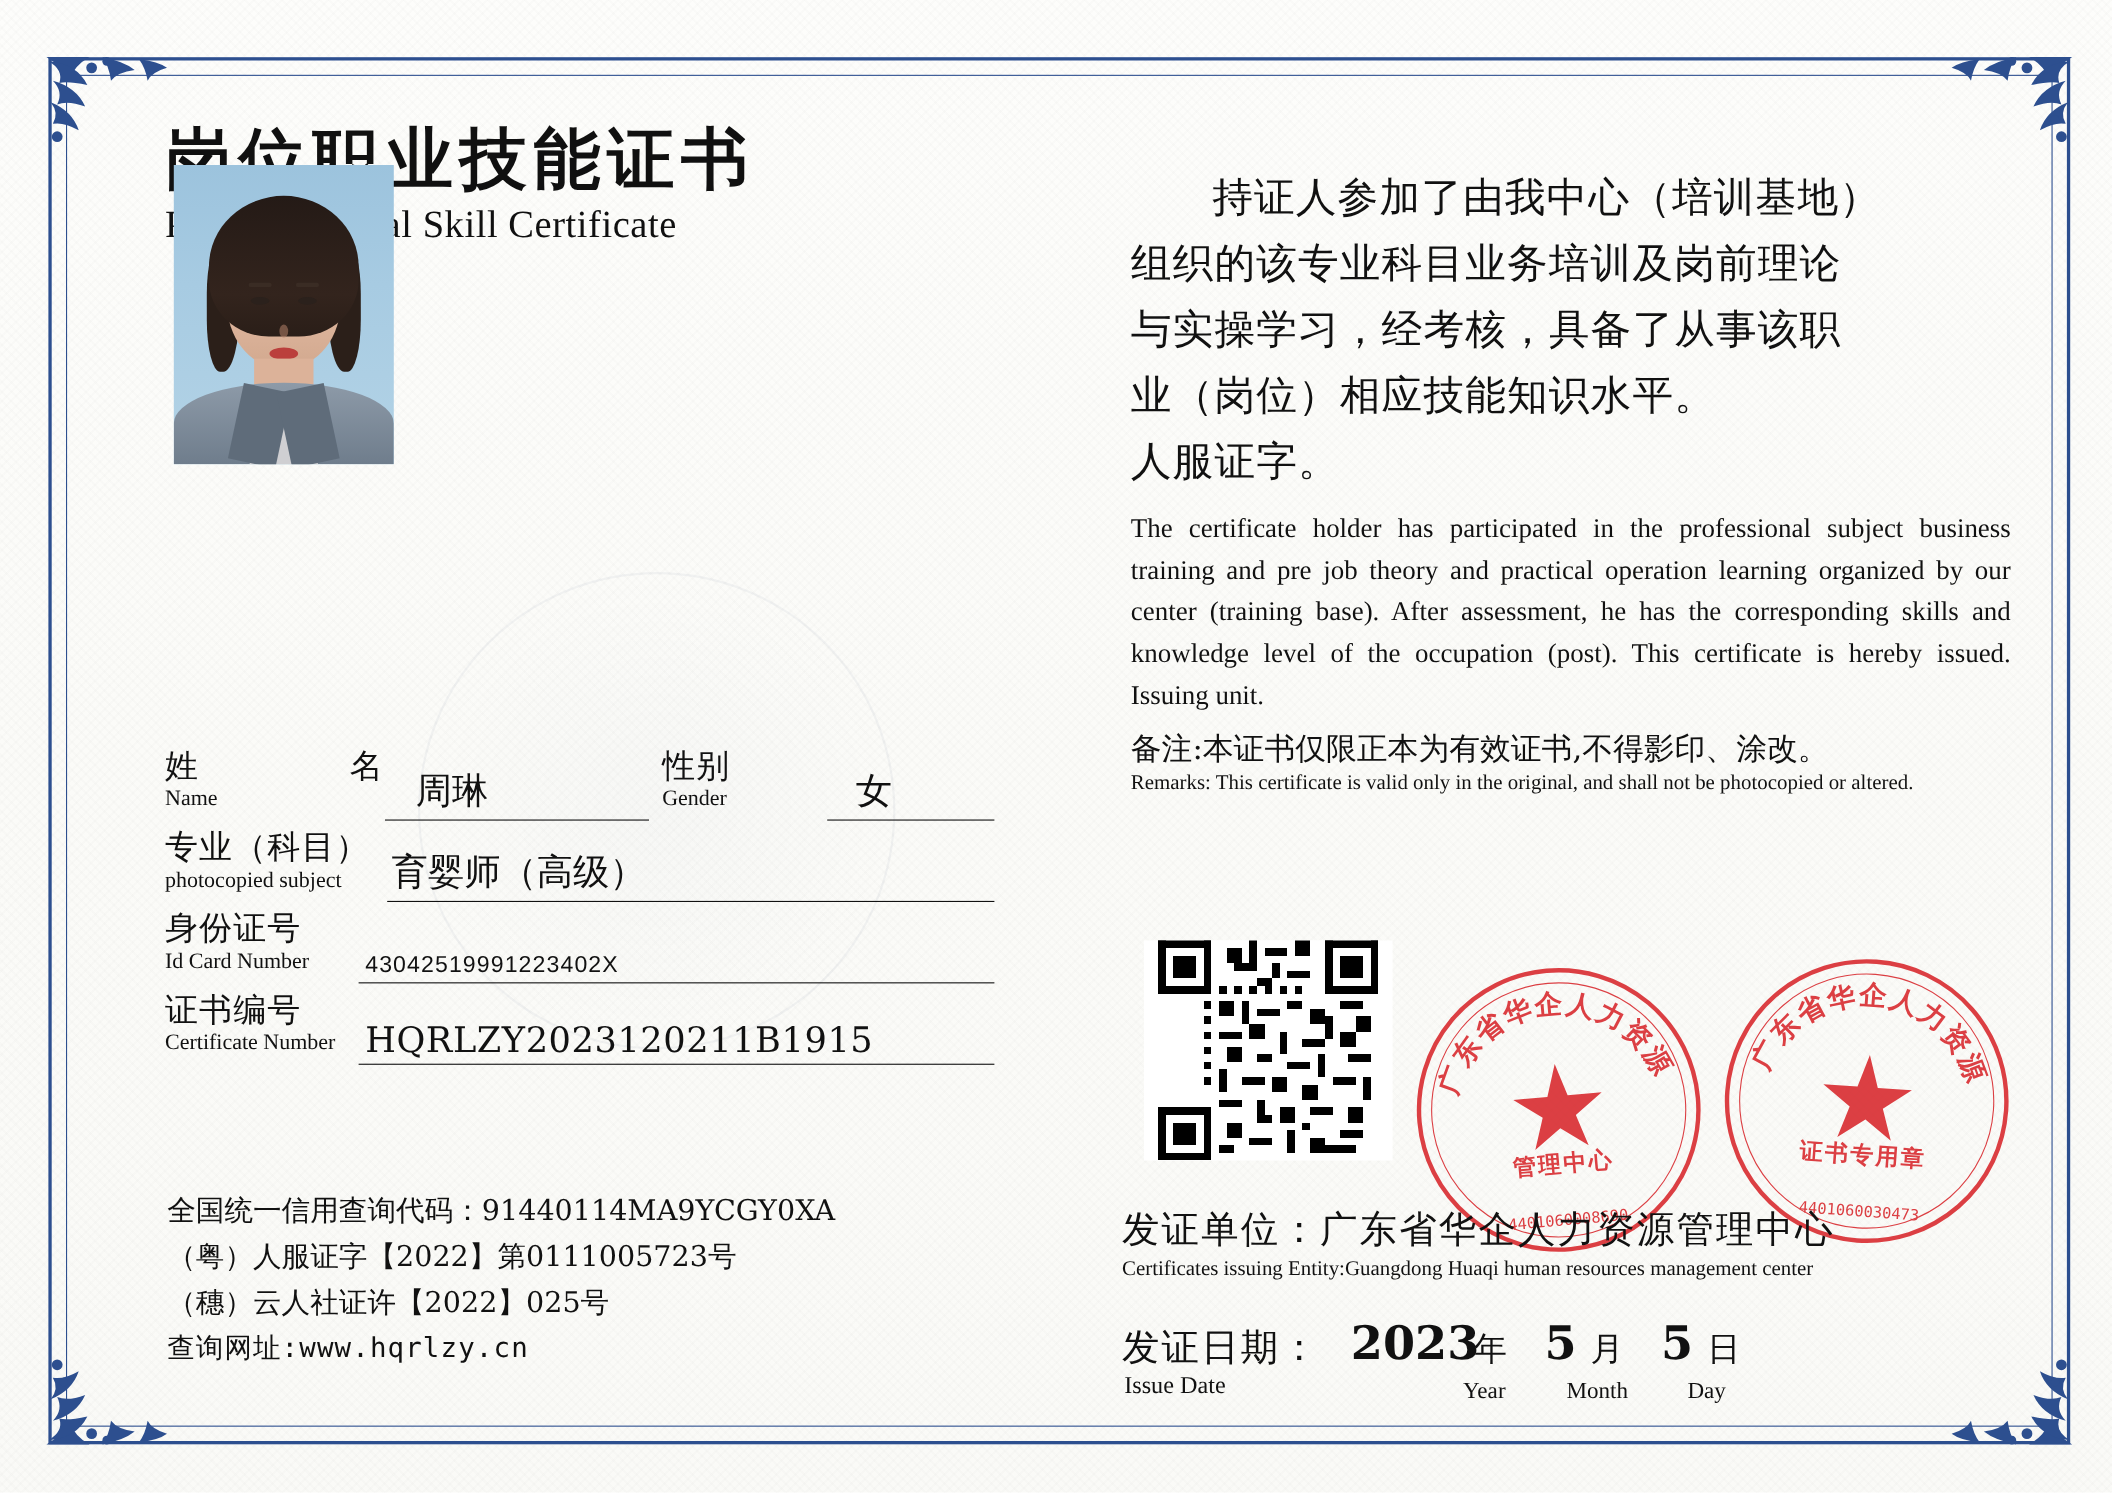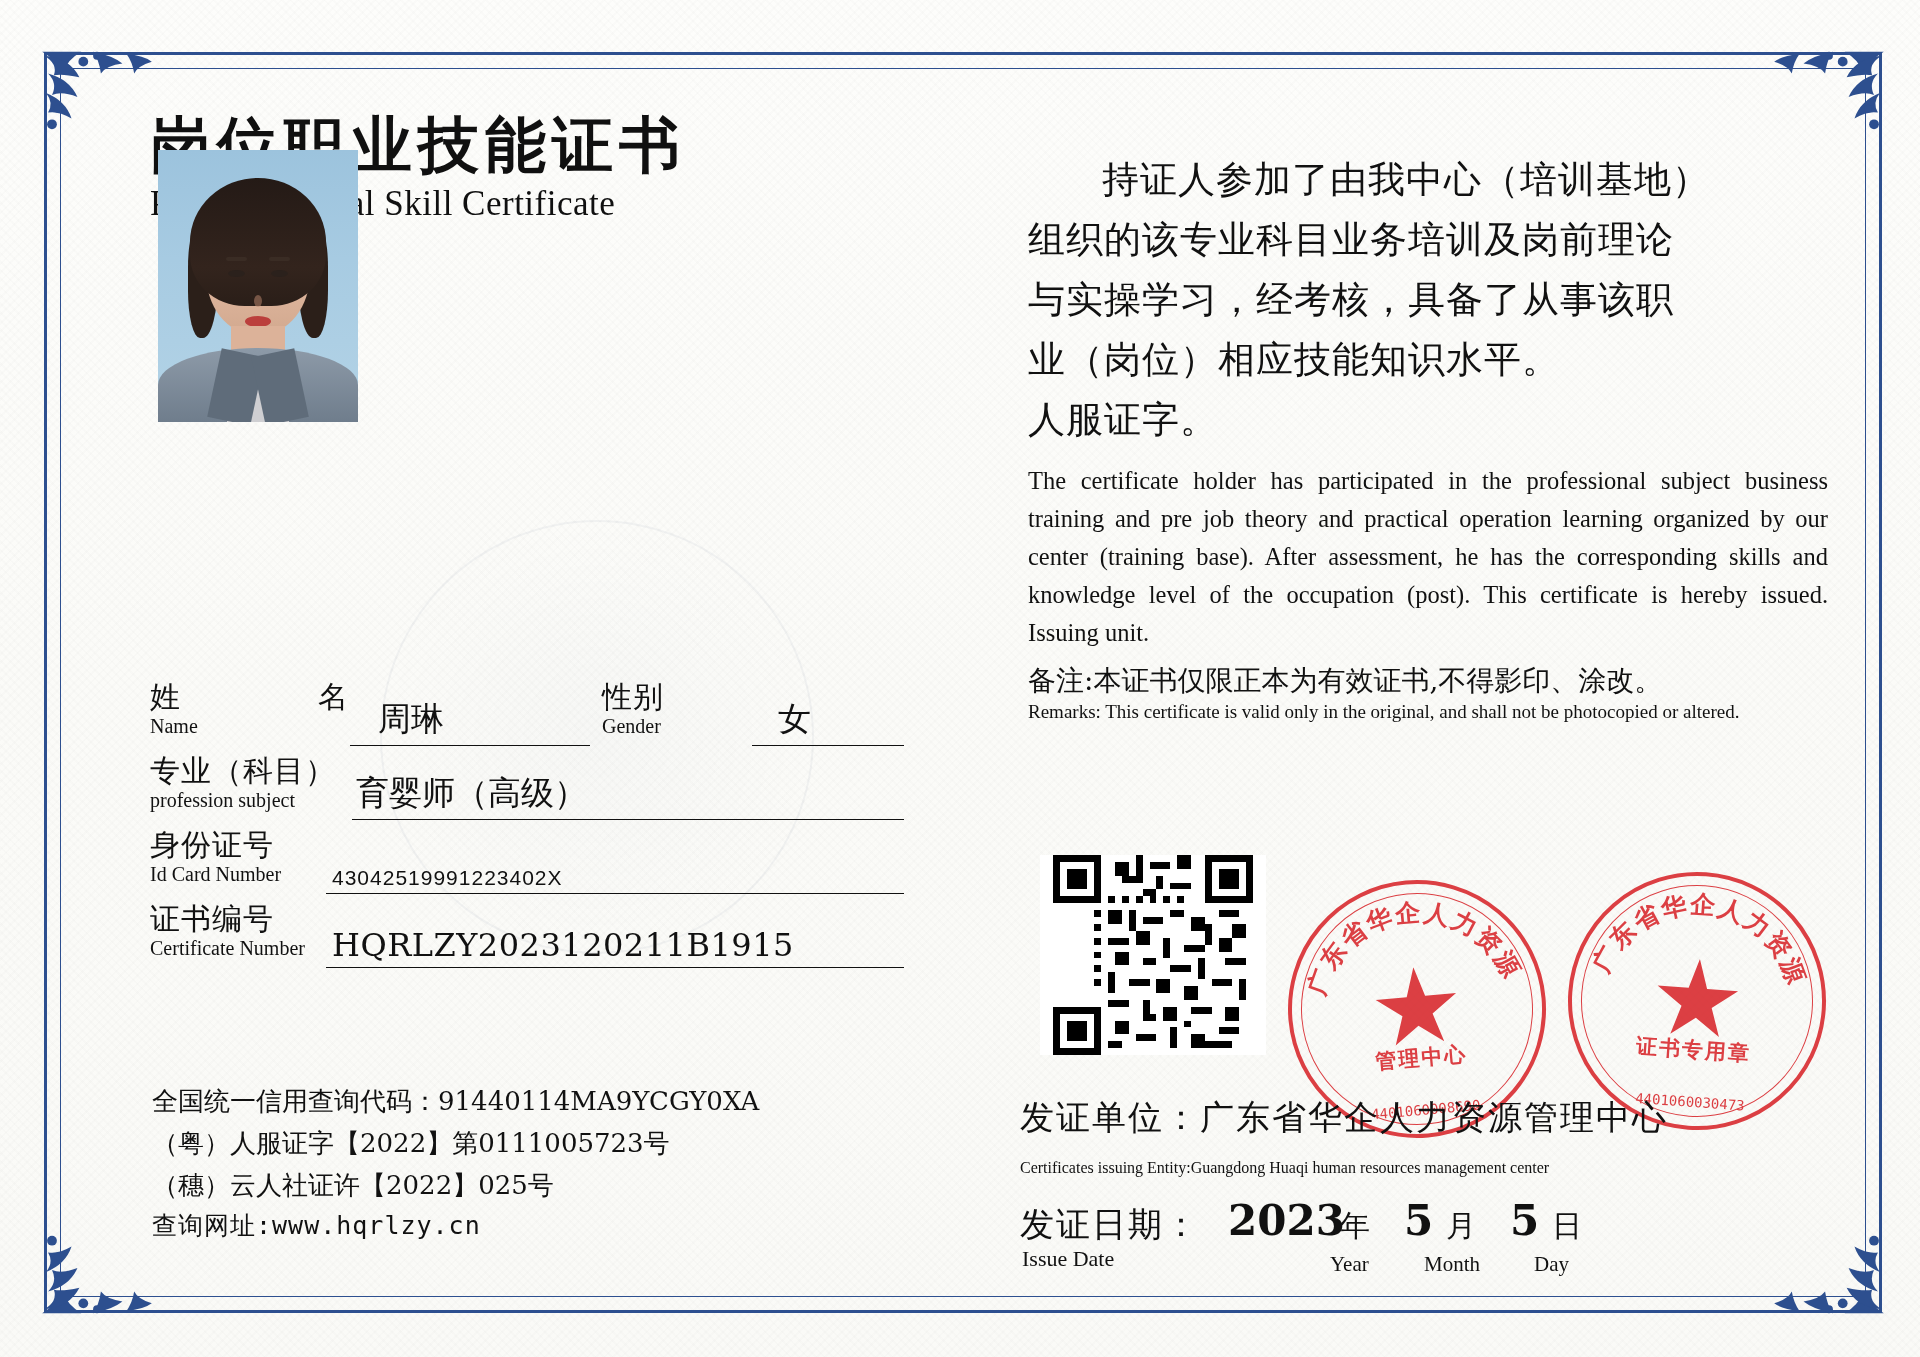--- a/index.html
+++ b/index.html
@@ -183,21 +183,21 @@
     font-family:"DejaVu Sans Mono", monospace;font-size:14px;
   }
 
   .issuer{
     position:absolute;left:1020px;top:1095px;width:880px;
   }
   .issuer .cn{
     font-family:"DejaVu Serif", serif;font-size:34px;color:#111;letter-spacing:2px;white-space:nowrap;
   }
   .issuer .en{
-    font-family:"Liberation Serif", serif;font-size:16px;color:#111;margin-top:18px;white-space:nowrap;
+    font-family:"Liberation Serif", serif;font-size:19px;color:#111;margin-top:2px;white-space:nowrap;
   }
 
   .issuedate{
     position:absolute;left:1020px;top:1200px;width:880px;height:90px;
   }
   .issuedate .lab-cn{position:absolute;left:0;top:2px;font-family:"DejaVu Serif",serif;font-size:34px;letter-spacing:2px;color:#111;white-space:nowrap;}
   .issuedate .lab-en{position:absolute;left:2px;top:46px;font-family:"Liberation Serif",serif;font-size:22px;color:#111;}
   .issuedate .num{position:absolute;top:-4px;font-family:"DejaVu Serif",serif;font-size:42px;font-weight:700;color:#111;}
   .issuedate .unit-cn{position:absolute;top:6px;font-family:"DejaVu Serif",serif;font-size:30px;color:#111;}
   .issuedate .unit-en{position:absolute;top:52px;font-family:"Liberation Serif",serif;font-size:21px;color:#111;}
@@ -313,21 +313,21 @@
         <span class="cn">性别</span>
         <span class="en">Gender</span>
       </div>
       <div class="val" style="left:628px;">女</div>
       <div class="uline" style="left:602px;width:152px;"></div>
     </div>
 
     <div class="row">
       <div class="lbl">
         <span class="cn">专业（科目）</span>
-        <span class="en">profession subject</span>
+        <span class="en">photocopied subject</span>
       </div>
       <div class="val" style="left:206px;">育婴师（高级）</div>
       <div class="uline" style="left:202px;width:552px;"></div>
     </div>
 
     <div class="row">
       <div class="lbl">
         <span class="cn">身份证号</span>
         <span class="en">Id Card Number</span>
       </div>

